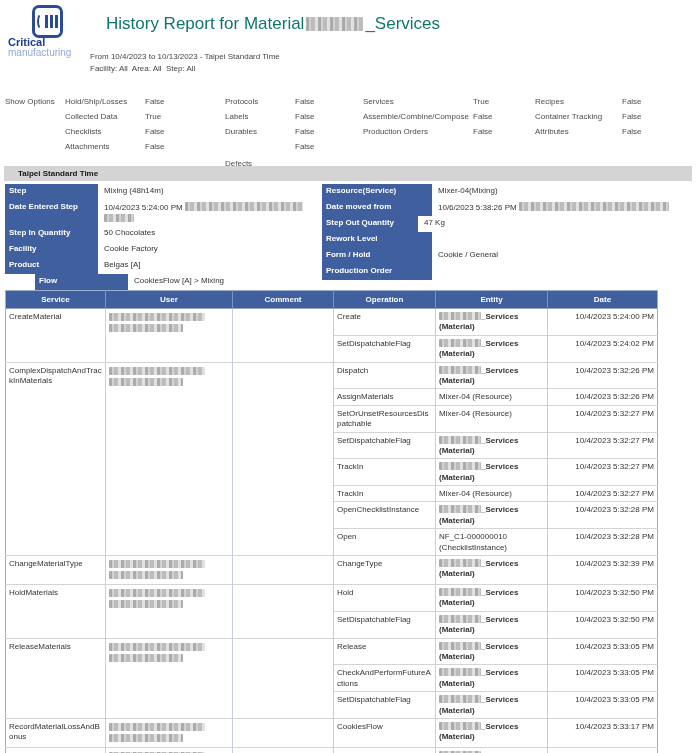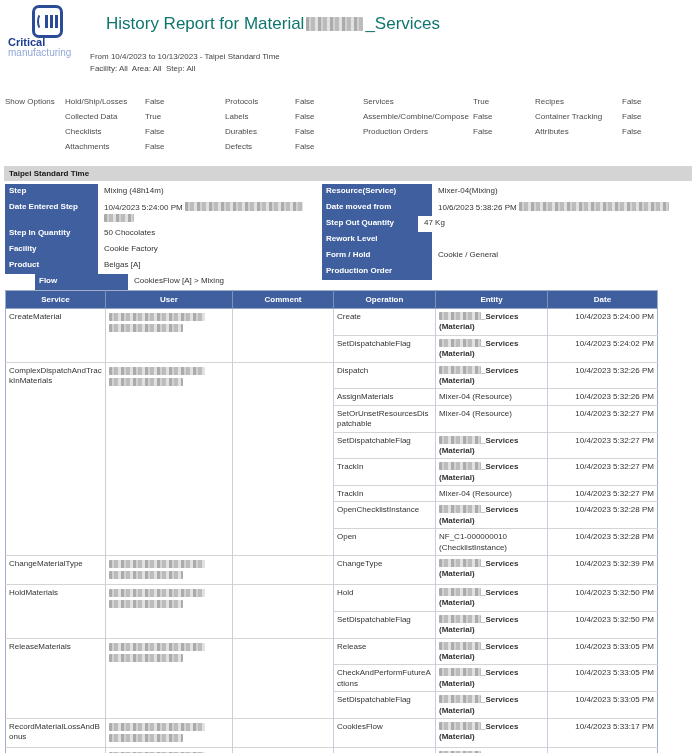--- a/index.html
+++ b/index.html
@@ -22,21 +22,21 @@
   .redact{display:inline-block;height:9px;border-radius:1px;vertical-align:-1px;
     background:repeating-linear-gradient(90deg,#a3a3a3 0 3px,#cecece 3px 5px,#b5b5b5 5px 9px,#dedede 9px 12px);
     filter:blur(.5px);opacity:.9;}
   .redact.big{height:14px;vertical-align:-2px;margin:0 2px;}
 
   
   .opt{position:absolute;font-size:8px;color:#4c4c4c;white-space:nowrap;}
 
   
   #tzbar{position:absolute;left:4px;top:166px;width:688px;height:15px;background:#d4d4d4;
-    font-size:8px;font-weight:bold;color:#161616;line-height:16px;padding-left:5px;box-sizing:border-box;}
+    font-size:8px;font-weight:bold;color:#161616;line-height:16px;padding-left:14px;box-sizing:border-box;}
 
   
   .dtable{position:absolute;top:184px;}
   .drow{display:flex;}
   .dlabel{background:#3f5f9e;color:#fff;font-weight:bold;font-size:8px;padding:2px 0 0 4px;box-sizing:border-box;flex:none;}
   .dval{font-size:8px;color:#333;padding:2px 0 0 6px;box-sizing:border-box;white-space:nowrap;}
   .dval .line2{display:block;margin-top:2px;}
 
   
   #histtable{position:absolute;left:5px;top:290px;border-collapse:collapse;table-layout:fixed;width:652px;
@@ -90,21 +90,21 @@
       <span class="opt" style="left: 65px; top: 127px;">Checklists</span>
       <span class="opt" style="left: 145px; top: 127px;">False</span>
       <span class="opt" style="left: 225px; top: 127px;">Durables</span>
       <span class="opt" style="left: 295px; top: 127px;">False</span>
       <span class="opt" style="left: 363px; top: 127px;">Production Orders</span>
       <span class="opt" style="left: 473px; top: 127px;">False</span>
       <span class="opt" style="left: 535px; top: 127px;">Attributes</span>
       <span class="opt" style="left: 622px; top: 127px;">False</span>
       <span class="opt" style="left: 65px; top: 142px;">Attachments</span>
       <span class="opt" style="left: 145px; top: 142px;">False</span>
-      <span class="opt" style="left: 225px; top: 142px;">Defects</span>
+      <span class="opt" style="left: 225px; top: 159px;">Defects</span>
       <span class="opt" style="left: 295px; top: 142px;">False</span>
     </div>
 
   <div id="tzbar">Taipei Standard Time</div>
 
   <div id="details-left" class="dtable" style="left:5px">
       <div class="drow" style="height: 16px;">
         <div class="dlabel" style="width: 93px; height: 100%;">Step</div>
         <div class="dval"><span>Mixing (48h14m)</span></div>
       </div>

